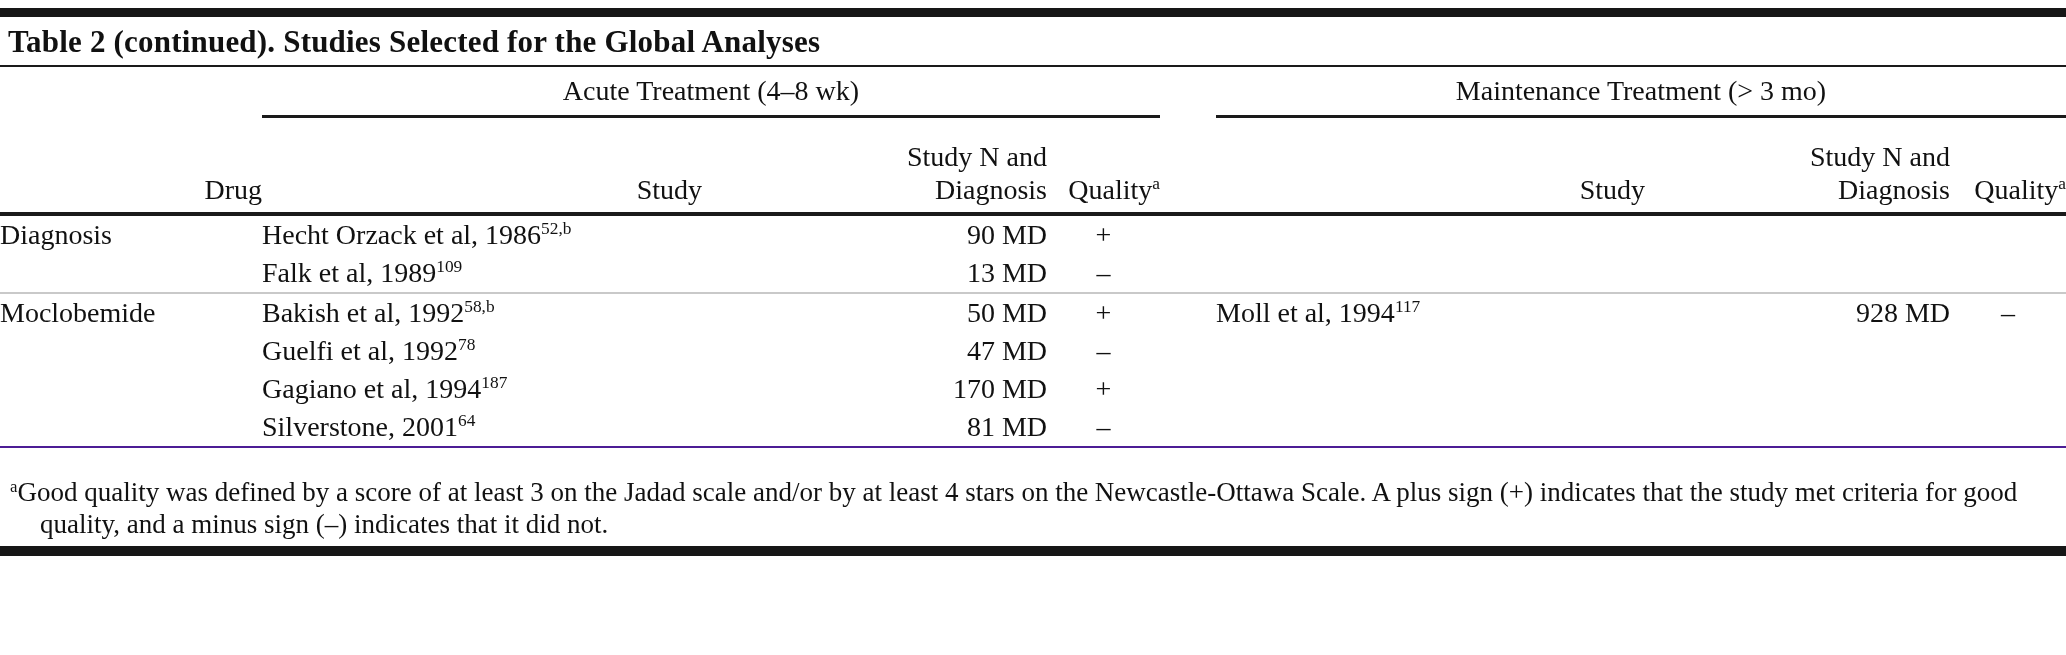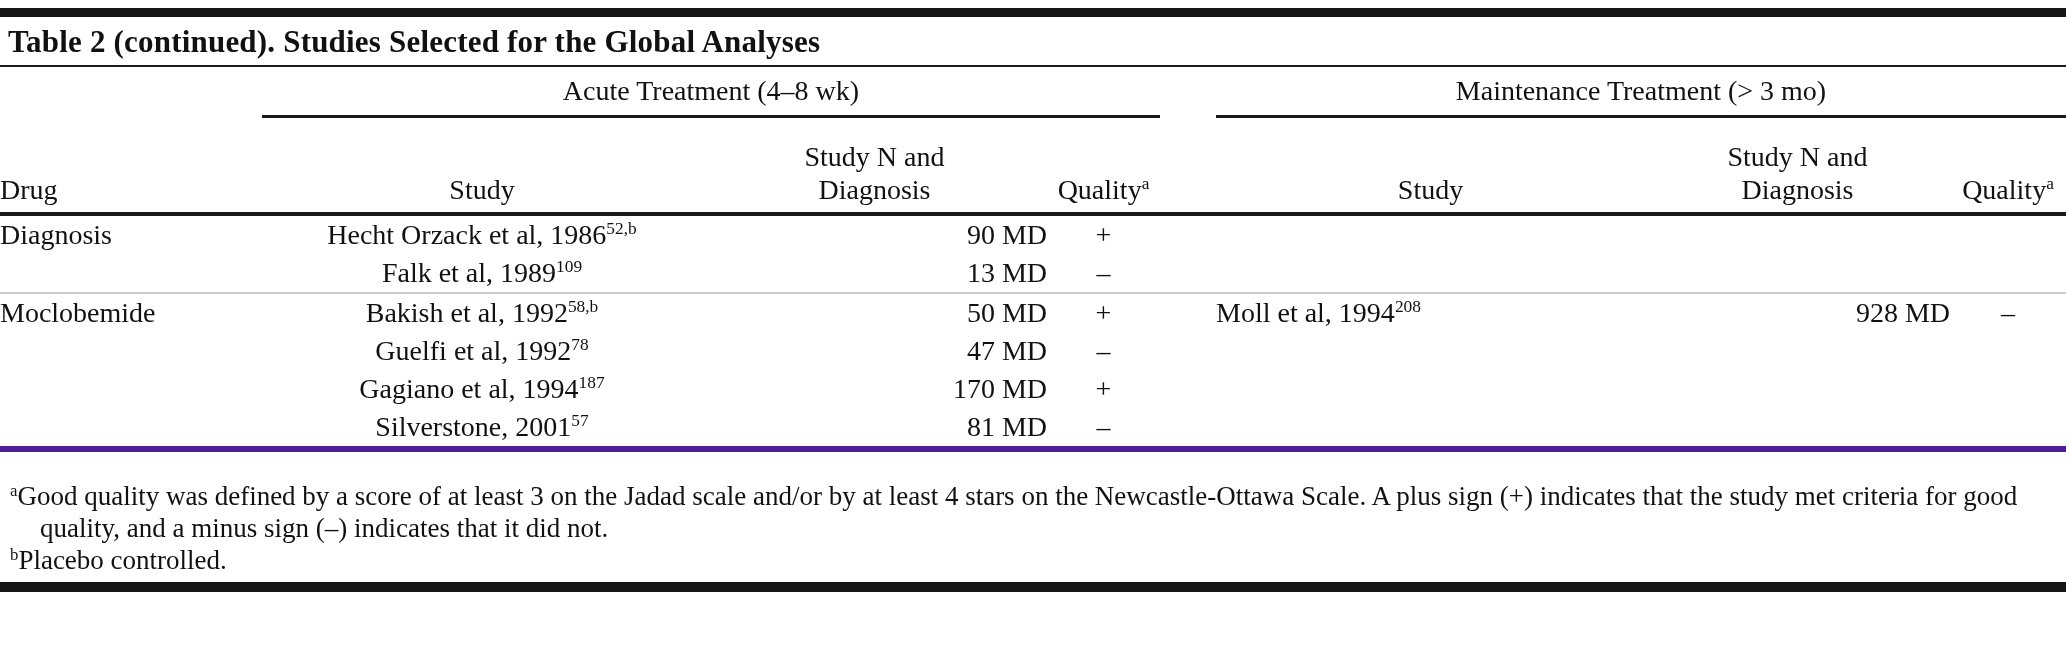--- a/index.html
+++ b/index.html
@@ -32,21 +32,21 @@
     height: 0;
     border-bottom: 2px solid #1a1a1a;
     width: 100%;
   }
   table.studies {
     width: 2066px;
     table-layout: fixed;
     border-collapse: collapse;
     border-spacing: 0;
     font-size: 28px;
-    border-bottom: 6px solid #4c1d95;
+    border-bottom: 2px solid #4c1d95;
   }
   table.studies td, table.studies th {
     padding: 0;
     font-weight: normal;
     overflow: hidden;
     white-space: nowrap;
   }
   
   tr.group-row th {
     height: 48px;
@@ -58,32 +58,33 @@
     border-bottom: 3px solid #1a1a1a;
   }
   tr.group-row td { border-bottom: none; }
   
   tr.colhead-row th {
     height: 88px;
     vertical-align: bottom;
     border-bottom: 4px solid #1a1a1a;
     padding-bottom: 6px;
     line-height: 33px;
+    text-align: right;
   }
   .ac { text-align: center; }
   
   tr.data-row td {
     height: 38px;
     vertical-align: middle;
   }
   tr.section-start td {
     border-top: 2px solid #c9c9c9;
   }
   .c-drug   { text-align: left;  padding-left: 10px; }
-  .c-study  { text-align: center;  padding-left: 16px; margin-left: 41px; }
+  .c-study  { text-align: left;  padding-left: 16px; margin-left: 41px; }
   .c-study2 { text-align: left;  padding-left: 4px; }
   .c-n      { text-align: right; }
   .c-q      { text-align: center; }
   .hdr-drug { text-align: left; padding-left: 10px; }
   .sup {
     font-size: 62%;
     line-height: 0;
     position: relative;
     top: -0.55em;
   }
@@ -177,21 +178,21 @@
         <td class="c-study2"><span></span><span class="sup"></span></td>
         <td class="c-n"></td>
         <td class="c-q"></td>
       </tr>
       <tr class="data-row section-start">
         <td class="c-drug">Moclobemide</td>
         <td class="c-study"><span>Bakish et al, 1992</span><span class="sup">58,b</span></td>
         <td class="c-n">50 MD</td>
         <td class="c-q">+</td>
         <td></td>
-        <td class="c-study2"><span>Moll et al, 1994</span><span class="sup">208</span></td>
+        <td class="c-study2"><span>Moll et al, 1994</span><span class="sup">117</span></td>
         <td class="c-n">928 MD</td>
         <td class="c-q">–</td>
       </tr>
       <tr class="data-row">
         <td class="c-drug"></td>
         <td class="c-study"><span>Guelfi et al, 1992</span><span class="sup">78</span></td>
         <td class="c-n">47 MD</td>
         <td class="c-q">–</td>
         <td></td>
         <td class="c-study2"><span></span><span class="sup"></span></td>
@@ -203,31 +204,30 @@
         <td class="c-study"><span>Gagiano et al, 1994</span><span class="sup">187</span></td>
         <td class="c-n">170 MD</td>
         <td class="c-q">+</td>
         <td></td>
         <td class="c-study2"><span></span><span class="sup"></span></td>
         <td class="c-n"></td>
         <td class="c-q"></td>
       </tr>
       <tr class="data-row">
         <td class="c-drug"></td>
-        <td class="c-study"><span>Silverstone, 2001</span><span class="sup">57</span></td>
+        <td class="c-study"><span>Silverstone, 2001</span><span class="sup">64</span></td>
         <td class="c-n">81 MD</td>
         <td class="c-q">–</td>
         <td></td>
         <td class="c-study2"><span></span><span class="sup"></span></td>
         <td class="c-n"></td>
         <td class="c-q"></td>
       </tr>
     </tbody>
   </table>
 
   <div class="footnotes">
     <div class="fn-hang"><span class="sup">a</span><span>Good quality was defined by a score of at least 3 on the Jadad scale and/or by at least 4 stars on the Newcastle-Ottawa Scale. A plus sign (+) indicates that the study met criteria for good quality, and a minus sign (–) indicates that it did not.</span></div>
-    <div class="fn-line"><span class="sup">b</span><span>Placebo controlled.</span></div>
   </div>
 
   <div class="rule-bottom"></div>
 
 </div>
 
 </body></html>

